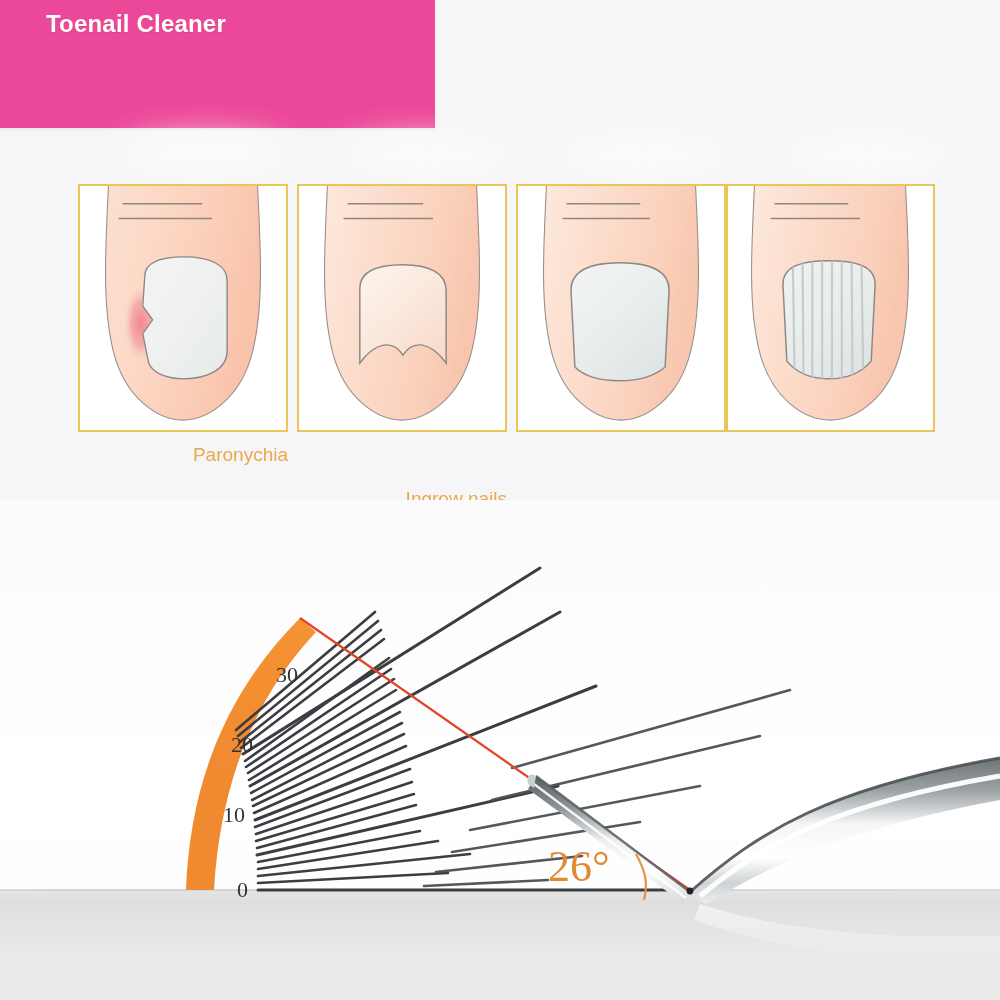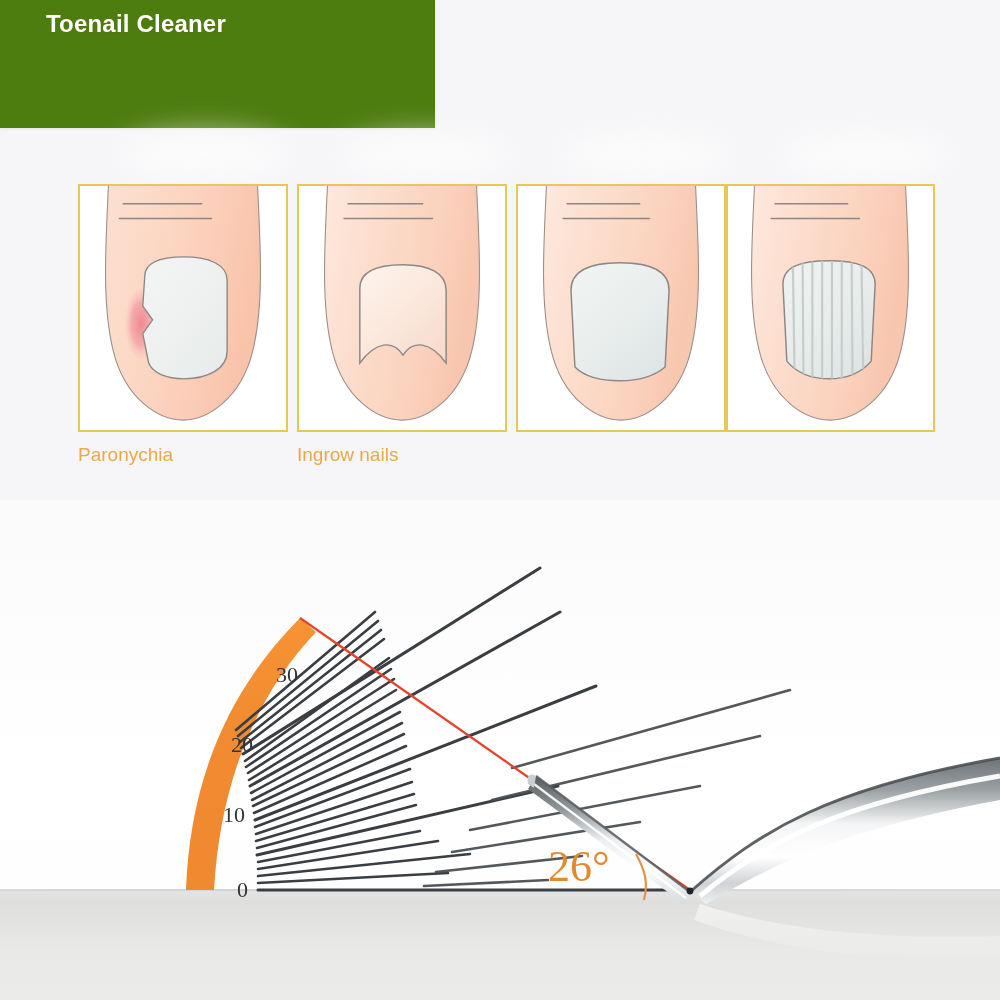--- a/index.html
+++ b/index.html
@@ -7,21 +7,21 @@
     width:1000px;height:1000px;overflow:hidden;
     background:#f5f5f7;
     font-family:"Liberation Sans",sans-serif;
     position:relative;
   }
   #stage{position:absolute;left:0;top:0;width:1000px;height:1000px;overflow:hidden;background:#f6f6f8;}
 
   
   .banner-top{
     position:absolute;left:0;top:0;width:435px;height:128px;
-    background:#4d7c0f;
+    background:#ec4899;
     box-shadow:0 1px 3px rgba(0,0,0,.07);
   }
   .banner-title{
     position:absolute;left:46px;top:10px;
     font-size:24px;font-weight:bold;color:#ffffff;
     letter-spacing:.2px;text-shadow:0 1px 1px rgba(150,80,0,.25);
     white-space:nowrap;
   }
   .banner-sub{
     position:absolute;left:41px;top:46px;width:390px;
@@ -34,21 +34,21 @@
   .panels{position:absolute;left:0;top:0;width:1000px;height:500px;}
   .panel{
     position:absolute;top:184px;height:248px;
     border:2px solid #e9c757;
     background:#ffffff;
     box-sizing:border-box;
     overflow:hidden;
   }
   .panel-label{
     position:absolute;top:444px;
-    text-align:left;
+    text-align:right;
     font-size:19px;color:#eaa84a;
     white-space:nowrap;
   }
   .toe-svg{display:block;width:100%;height:100%;}
 
   
   .glow{position:absolute;border-radius:50%;filter:blur(14px);opacity:.55;background:#ffffff;}
 
   
   .banner-mid{
@@ -141,21 +141,21 @@
               <stop offset="0.5" stop-color="#fbe9de"></stop>
             <stop offset="1" stop-color="#f7dccd"></stop>
           </linearGradient>
         </defs>
         <path d="M30 -20 C26 60 22 120 34 168 C46 216 80 238 105 238 C130 238 164 216 176 168 C188 120 184 60 180 -20 Z" fill="url(#skin2)" stroke="#9a8f8b" stroke-width="1.1"></path>
         <path d="M50 18 h76" stroke="#8c8784" stroke-width="1.6" fill="none" stroke-linecap="round"></path>
         <path d="M46 33 h90" stroke="#8c8784" stroke-width="1.6" fill="none" stroke-linecap="round"></path>
         <path d="M62 104 C62 86 80 80 106 80 C132 80 150 88 150 106 L150 180 C134 158 116 156 106 172 C96 156 78 158 62 180 Z" fill="url(#nail2)" stroke="#8d8885" stroke-width="1.5"></path>
       </svg>
     </div>
-    <div class="panel-label" style="left:297px;width:210px;">Ingrow nails</div>
+    <div class="panel-label" style="left:297px;width:210px;margin-top:44px;">Ingrow nails</div>
 
     <div class="panel" style="left:516px;width:210px;">
       <svg class="toe-svg" viewBox="0 0 210 248" preserveAspectRatio="none">
         <defs>
           <linearGradient id="skin3" x1="0" y1="0" x2="1" y2="0.3">
             <stop offset="0" stop-color="#fdeade"></stop>
               <stop offset="0.4" stop-color="#fcddcc"></stop>
             <stop offset="0.8" stop-color="#fad1bc"></stop>
               <stop offset="1" stop-color="#f8c7af"></stop>
           </linearGradient>

